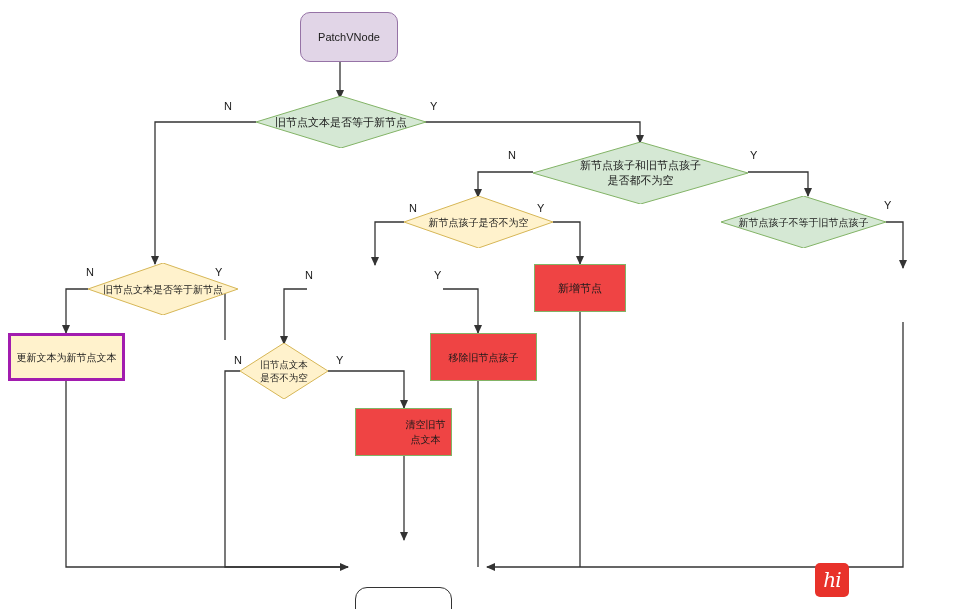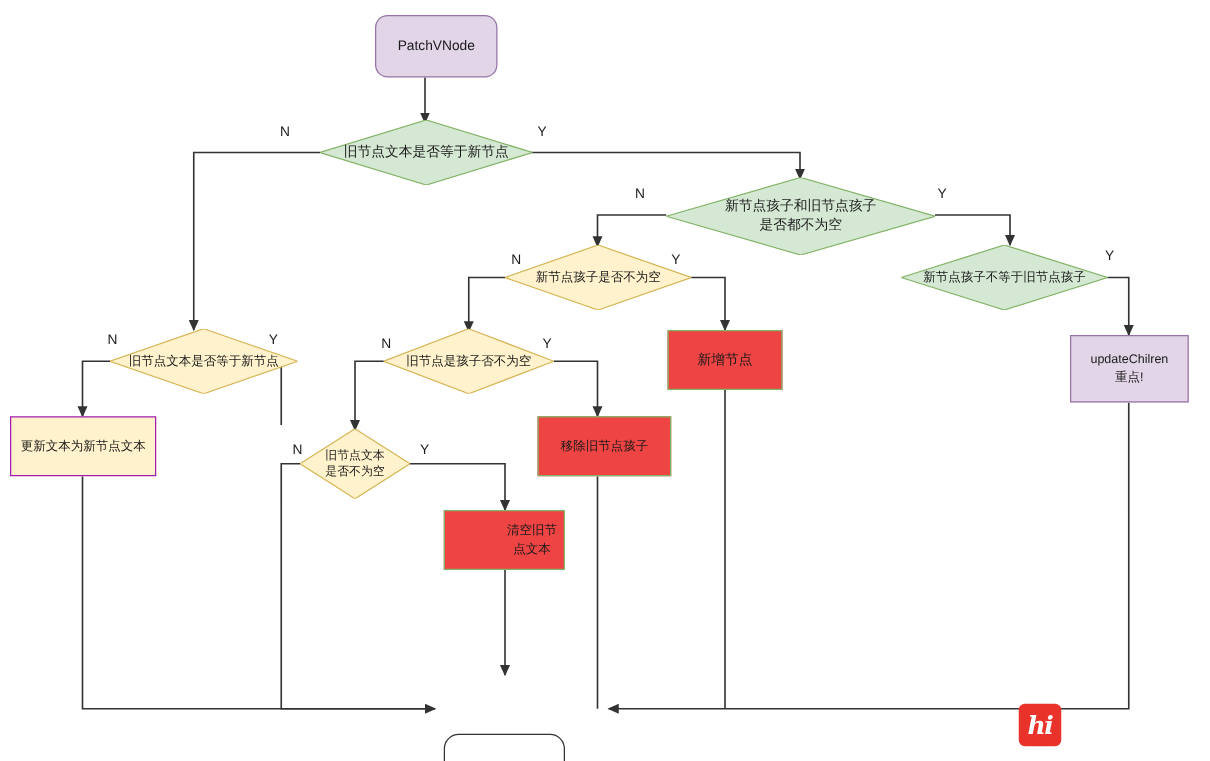--- a/index.html
+++ b/index.html
@@ -33,21 +33,21 @@
     background: #e1d5e7;
     border: 1px solid #9673a6;
     border-radius: 10px;
   }
   .node.green-rect {
     background: #ef4444;
     border: 1px solid #82b366;
   }
   .node.orange-rect {
     background: #fff2cc;
-    border: 1px solid #a21caf;
+    border: 3px solid #a21caf;
   }
   .node.terminal {
     background: #ffffff;
     border: 1px solid #333333;
     border-radius: 12px;
     margin-top: 46px;
   }
   .node .label {
     padding: 0 4px;
     white-space: pre-line;
@@ -97,21 +97,21 @@
     z-index: 6;
   }
   .wm-mark {
     width: 34px;
     height: 34px;
     background: #e8322a;
     border-radius: 5px;
     color: #ffffff;
     font-size: 20px;
     font-style: italic;
-    font-weight: bold;
+    font-weight: normal;
     display: flex;
     align-items: center;
     justify-content: center;
     letter-spacing: -1px;
     font-family: "DejaVu Serif", serif;
   }
   .wm-text {
     font-size: 31px;
     font-weight: bold;
     color: #1f1f1f;
@@ -206,26 +206,20 @@
     <span class="label" style="font-size:10px;">新节点孩子是否不为空</span>
   </div>
 
   <div class="diamond" style="left:88px; top:263px; width:150px; height:52px;">
     <svg viewBox="0 0 150 52" xmlns="http://www.w3.org/2000/svg">
       <polygon points="75,0 150,26 75,52 0,26" fill="#fff2cc" stroke="#d6b656" stroke-width="1"></polygon>
     </svg>
     <span class="label" style="font-size:10px;">旧节点文本是否等于新节点</span>
   </div>
 
-  <div class="diamond" style="left:307px; top:263px; width:136px; height:52px;">
-    <svg viewBox="0 0 136 52" xmlns="http://www.w3.org/2000/svg">
-      <polygon points="68,0 136,26 68,52 0,26" fill="#fff2cc" stroke="#d6b656" stroke-width="1"></polygon>
-    </svg>
-    <span class="label" style="font-size:10px;">旧节点是孩子否不为空</span>
-  </div>
 
   <div class="diamond" style="left:240px; top:343px; width:88px; height:56px;">
     <svg viewBox="0 0 88 56" xmlns="http://www.w3.org/2000/svg">
       <polygon points="44,0 88,28 44,56 0,28" fill="#fff2cc" stroke="#d6b656" stroke-width="1"></polygon>
     </svg>
     <span class="label" style="font-size:9.5px; line-height:13px;">旧节点文本
 是否不为空</span>
   </div>
 
   <div class="node orange-rect" style="left:8px; top:333px; width:117px; height:48px;">
@@ -237,24 +231,20 @@
   </div>
 
   <div class="node green-rect" style="left:430px; top:333px; width:107px; height:48px;">
     <span class="label" style="font-size:10px;">移除旧节点孩子</span>
   </div>
 
   <div class="node green-rect" style="left:355px; top:408px; width:97px; height:48px;">
     <span class="label" style="font-size:10px;margin-left:44px;">清空旧节点文本</span>
   </div>
 
-  <div class="node purple" style="left:856px; top:268px; width:95px; height:54px; border-radius:0;">
-    <span class="label" style="font-size:10px;">updateChilren
-重点!</span>
-  </div>
 
   <div class="node terminal" style="left:355px; top:541px; width:97px; height:52px;">
     <span class="label">over</span>
   </div>
 
   <div class="edge-label" style="left:224px; top:100px;">N</div>
   <div class="edge-label" style="left:430px; top:100px;">Y</div>
 
   <div class="edge-label" style="left:508px; top:149px;">N</div>
   <div class="edge-label" style="left:750px; top:149px;">Y</div>

